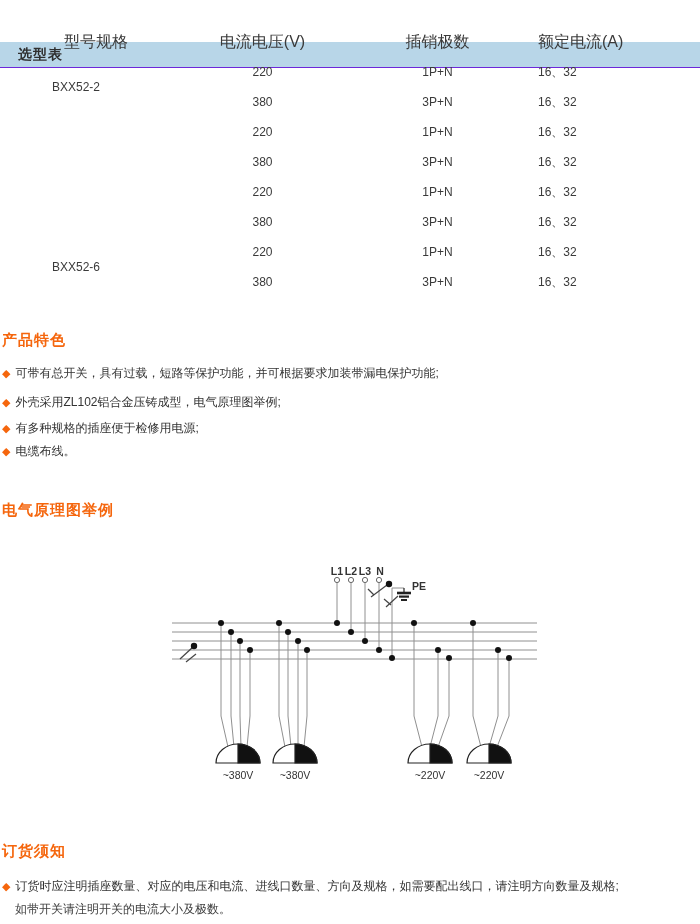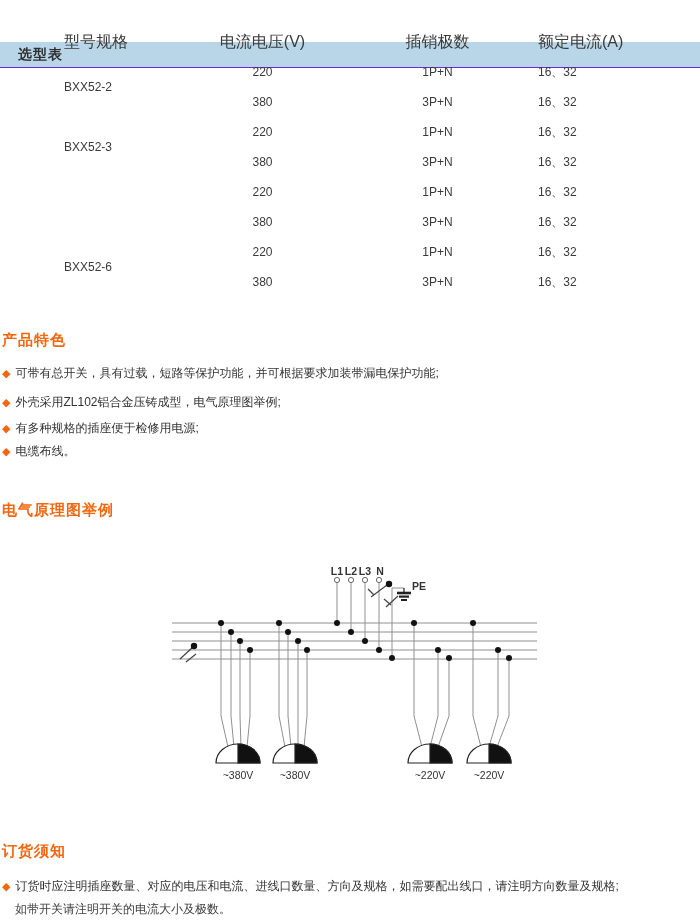--- a/index.html
+++ b/index.html
@@ -18,21 +18,21 @@
     font-size:14px;font-weight:bold;color:#2f2f2f;letter-spacing:1px;
   }
   
   .tbl{position:absolute;left:0;top:0;width:700px;}
   .hrow{position:absolute;top:35px;left:0;width:596px;height:14px;line-height:14px;font-size:16px;color:#3a3a3a;}
   .c1{position:absolute;left:64px;width:110px;text-align:left;}
   .c2{position:absolute;left:170px;width:185px;text-align:center;}
   .c3{position:absolute;left:355px;width:165px;text-align:center;}
   .c4{position:absolute;left:538px;width:180px;text-align:left;}
   .grp{position:absolute;left:0;width:700px;height:60px;font-size:12px;color:#3a3a3a;}
-  .grp .model{position:absolute;left:64px;top:0;height:60px;line-height:60px;}
+  .grp .model{position:absolute;left:52px;top:0;height:60px;line-height:60px;}
   .grp .r{position:absolute;left:0;width:680px;height:30px;line-height:30px;padding-left:8px;}
   .grp .r.r2{top:30px;}
   
   .oh{position:absolute;left:2px;font-size:15px;font-weight:bold;color:#f5660d;letter-spacing:1px;}
   
   .bullet{position:absolute;left:2px;height:14px;line-height:14px;font-size:12px;color:#333;white-space:nowrap;}
   .bullet .dia{color:#f5660d;font-size:11px;margin-right:5px;vertical-align:top;}
   .cont{position:absolute;left:15px;height:14px;line-height:14px;font-size:12px;color:#404040;white-space:nowrap;}
   svg{position:absolute;left:150px;top:550px;}
   svg text{font-family:"Liberation Sans","DejaVu Sans",sans-serif;}
@@ -60,21 +60,20 @@
       <span class="c4">16、32</span>
     </div>
     <div class="r r2">
       <span class="c2">380</span>
       <span class="c3">3P+N</span>
       <span class="c4">16、32</span>
     </div>
   </div>
 
   <div class="grp" style="top:117px">
-    <span class="model">BXX52-3</span>
     <div class="r">
       <span class="c2">220</span>
       <span class="c3">1P+N</span>
       <span class="c4">16、32</span>
     </div>
     <div class="r r2">
       <span class="c2">380</span>
       <span class="c3">3P+N</span>
       <span class="c4">16、32</span>
     </div>

